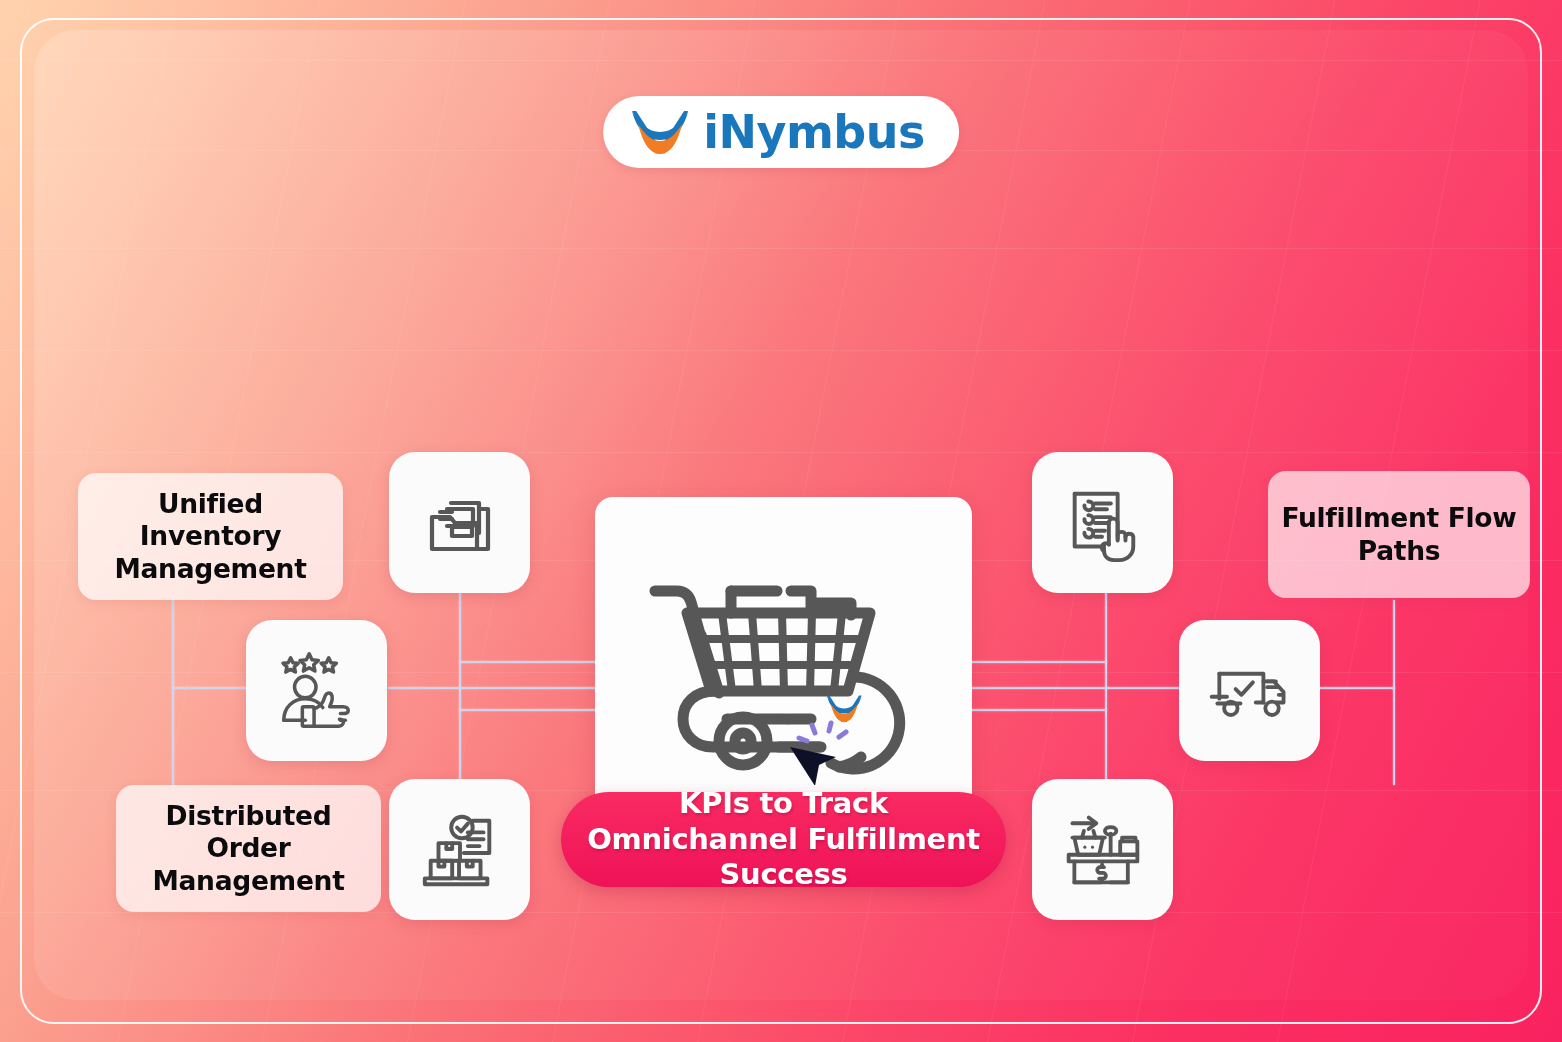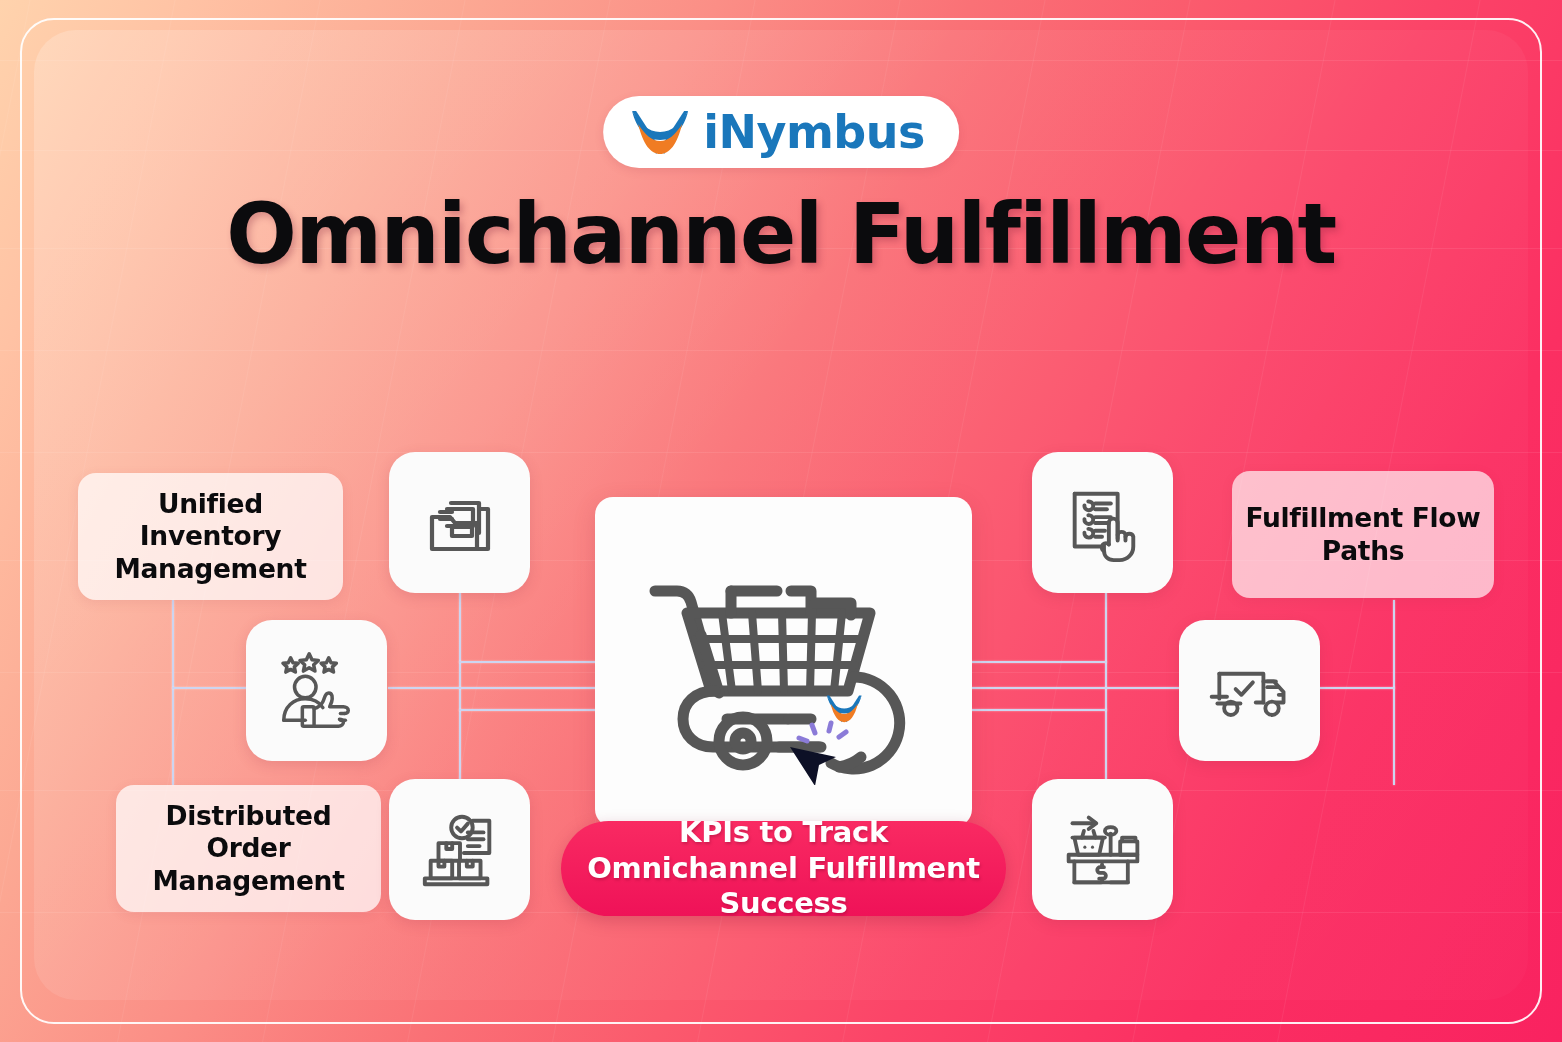--- a/index.html
+++ b/index.html
@@ -114,21 +114,21 @@
     font-family: "DejaVu Sans", sans-serif;
     font-weight: 700;
     font-size: 26.5px;
     line-height: 1.22;
     letter-spacing: -.3px;
     color: #0b0b0d;
     padding: 10px 6px;
     box-shadow: 0 3px 12px rgba(160,50,70,.10);
   }
   .label-card.warm { background: rgba(255,255,255,.72); }
-  .label-card.cool { background: rgba(255,255,255,.66); }
+  .label-card.cool { background: rgba(255,255,255,.66); margin-left: 36px; }
 
   
   .icon-card {
     position: absolute;
     background: #fbfbfb;
     border-radius: 26px;
     display: flex; align-items: center; justify-content: center;
     box-shadow: 0 4px 14px rgba(150,40,60,.16);
   }
   .icon-card svg { display: block; }
@@ -137,21 +137,21 @@
   #hub-card {
     position: absolute;
     left: 595px; top: 497px; width: 377px; height: 330px;
     background: #fdfdfd;
     border-radius: 18px;
     box-shadow: 0 6px 22px rgba(150,40,60,.18);
     display: flex; align-items: center; justify-content: center;
   }
   #hub-pill {
     position: absolute;
-    left: 561px; top: 821px; width: 445px; height: 95px;
+    left: 561px; top: 792px; width: 445px; height: 95px;
     background: linear-gradient(180deg,#f92a62,#ef1258);
     border-radius: 48px;
     display: flex; align-items: center; justify-content: center;
     text-align: center;
     color: #fff;
     font-family: "DejaVu Sans", sans-serif;
     font-weight: 700; font-size: 29px; line-height: 1.22;
     letter-spacing: -.3px;
     box-shadow: 0 5px 16px rgba(140,20,55,.25);
     text-shadow: 1px 2px 3px rgba(110,10,40,.30);
@@ -194,21 +194,20 @@
       <svg viewBox="0 0 62 50" width="62" height="50" aria-hidden="true">
         <path d="M3 4 C7 21 17 33 31 33 C45 33 55 21 59 4 C52 16 43 25 31 25 C19 25 10 16 3 4 Z" fill="#1a77bb"></path>
         <path d="M3 4 L27 47 L31 41 L7 4 Z" fill="#1a77bb"></path>
         <path d="M59 4 L35 47 L31 41 L55 4 Z" fill="#1a77bb"></path>
         <path d="M9 17 C14 38 22 47 31 47 C40 47 48 38 53 17 C46 28 39 34 31 34 C23 34 16 28 9 17 Z" fill="#f07c23"></path>
       </svg>
     </span>
     <span id="logo-word">iNymbus</span>
   </div>
 
-  <div id="main-title">Omnichannel Fulfillment</div>
 
   <div class="conn v" style="left:172px; top:600px; height:185px;"></div>
 
   <div class="conn h" style="left:172px; top:687px; width:78px;"></div>
 
   <div class="conn v" style="left:459px; top:592px; height:190px;"></div>
 
   <div class="conn h" style="left:459px; top:661px; width:140px;"></div>
   <div class="conn h" style="left:388px; top:687px; width:211px;"></div>
   <div class="conn h" style="left:459px; top:709px; width:140px;"></div>

